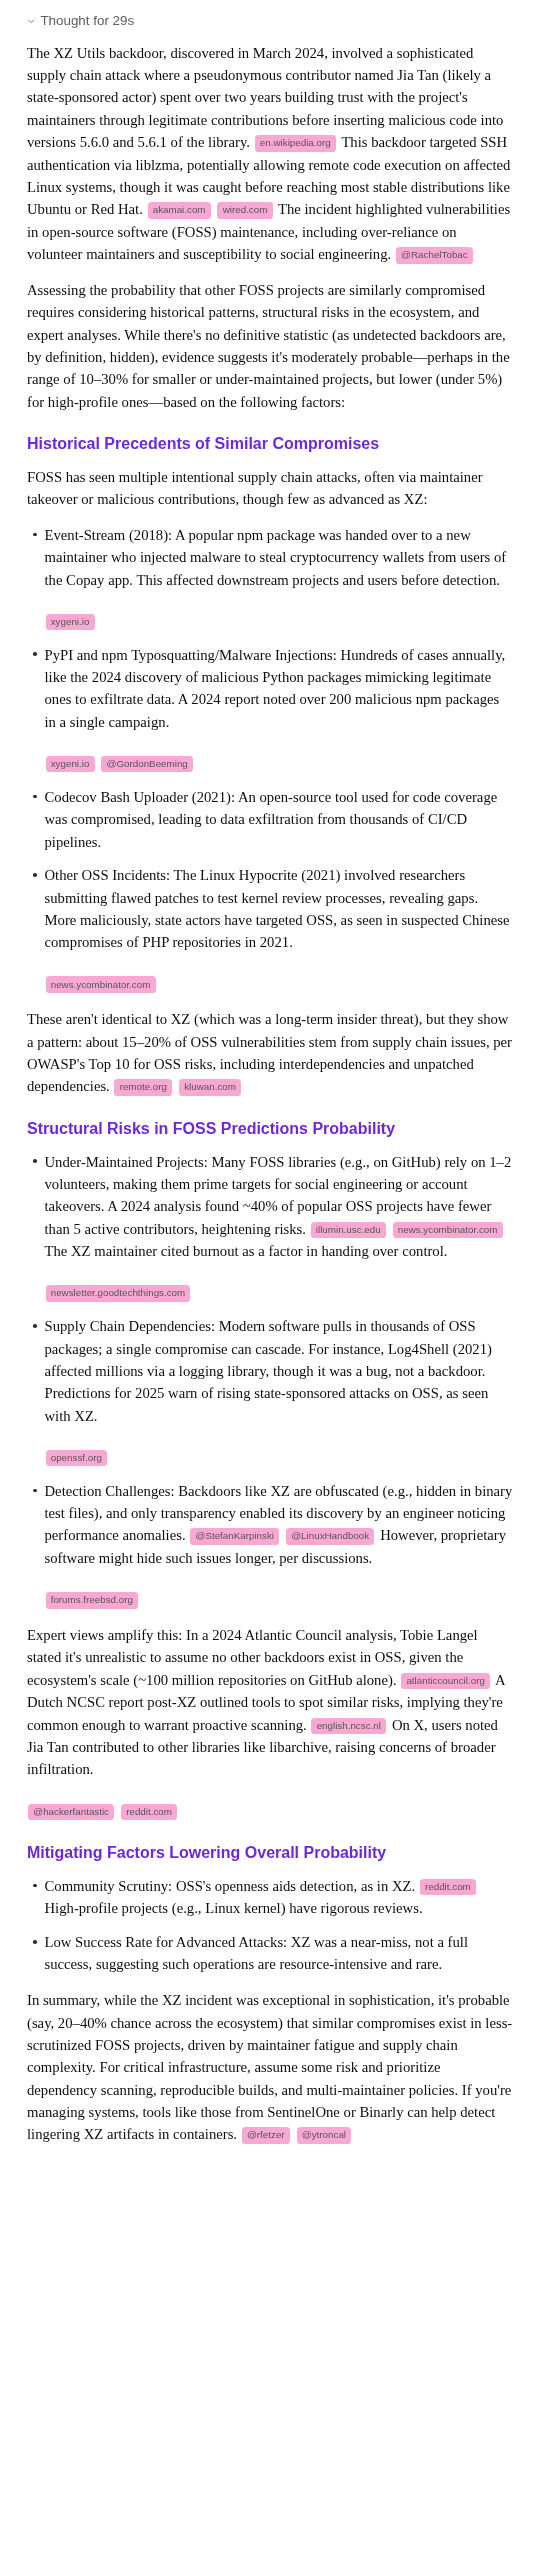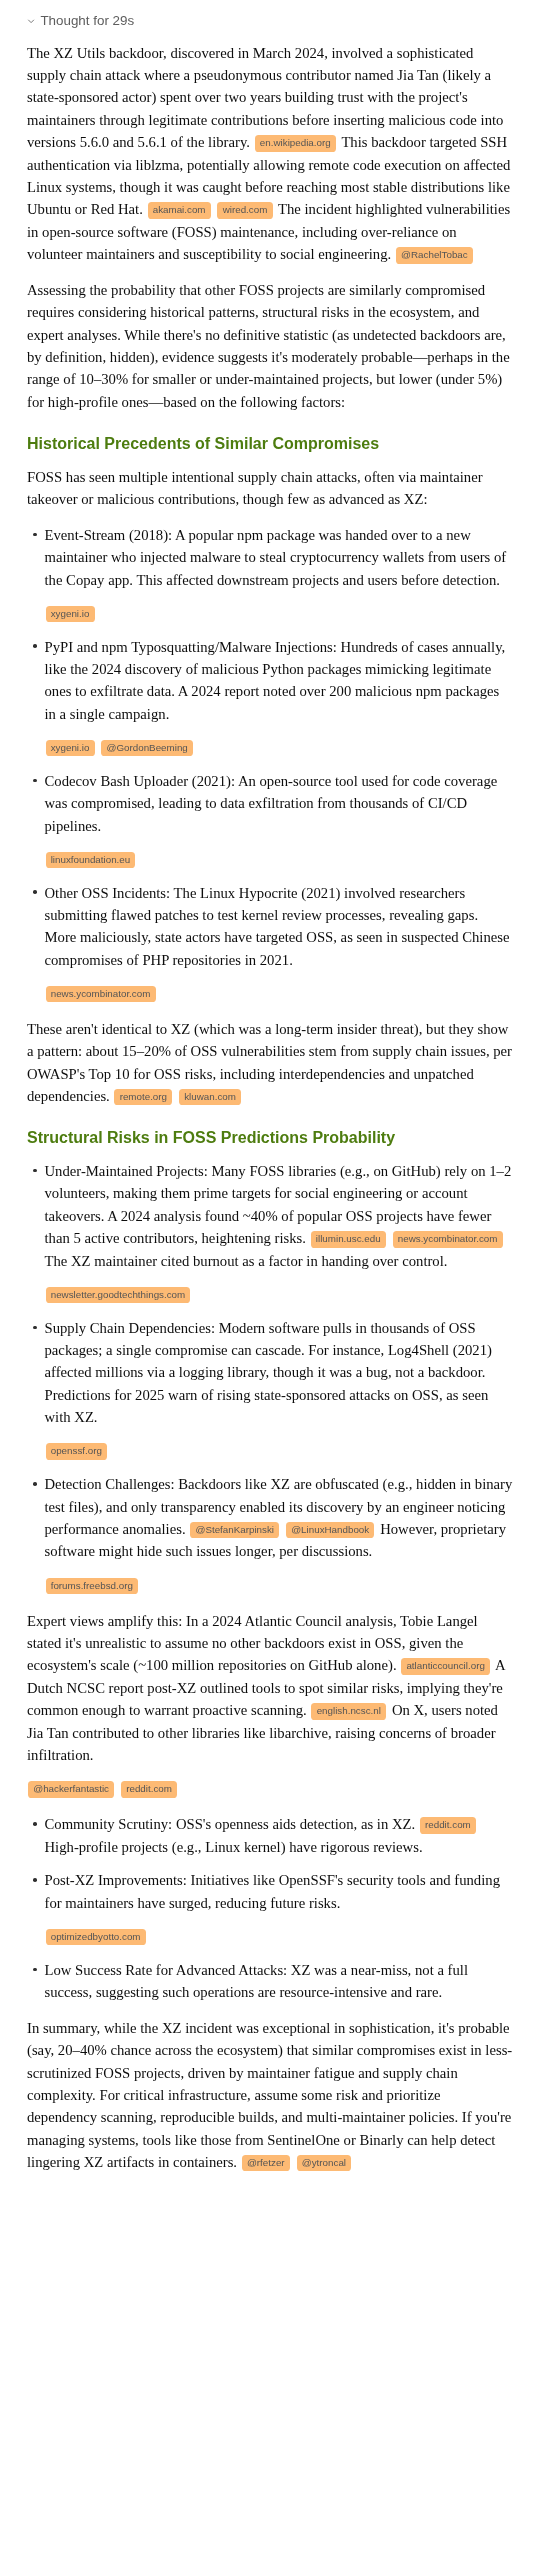--- a/index.html
+++ b/index.html
@@ -40,21 +40,21 @@
     line-height: 1.52;
     margin: 0 0 13.4px 0;
     text-align: left;
   }
   h2.section {
     font-family: "Liberation Sans", sans-serif;
     font-weight: bold;
     font-size: 16px;
     line-height: 1.3;
     margin: 20.6px 0 11.3px 0;
-    color: #4d7c0f;
+    color: #6d28d9;
   }
   ul.bullets {
     margin: 0 0 13.4px 0;
     padding-left: 17.5px;
     list-style: none;
   }
   ul.bullets > li {
     position: relative;
     font-size: 14.7px;
     line-height: 1.52;
@@ -67,34 +67,34 @@
     top: 8.8px;
     width: 3.6px;
     height: 3.6px;
     border-radius: 50%;
     background: #2f2f2f;
   }
   .lead { font-weight: normal; }
   .cite {
     display: inline-block;
     vertical-align: 1px;
-    background: #fdba74;
+    background: #f9a8d4;
     color: #555555;
     font-family: "Liberation Sans", sans-serif;
     font-size: 9.8px;
     line-height: 1;
     padding: 3.1px 5.2px 3.6px 5.2px;
     border-radius: 3.6px;
     margin: 0 2.1px 2.1px 1px;
     white-space: nowrap;
     cursor: pointer;
   }
   .cite-row {
     display: block;
-    margin-top: 11px;
+    margin-top: 19px;
   }
 </style>
 </head>
 <body>
 
 <div class="page">
 
   <div class="thought-row">
     <span class="chev">
       <svg width="8.2" height="8.2" viewBox="0 0 16 16" aria-hidden="true">
@@ -130,23 +130,20 @@
       <span class="lead">PyPI and npm Typosquatting/Malware Injections:</span>
       <span>Hundreds of cases annually, like the 2024 discovery of malicious Python packages mimicking legitimate ones to exfiltrate data. A 2024 report noted over 200 malicious npm packages in a single campaign.</span>
       <span class="cite-row">
         <span class="cite">xygeni.io</span>
         <span class="cite">@GordonBeeming</span>
       </span>
     </li>
     <li>
       <span class="lead">Codecov Bash Uploader (2021):</span>
       <span>An open-source tool used for code coverage was compromised, leading to data exfiltration from thousands of CI/CD pipelines.</span>
-      <span class="cite-row">
-        <span class="cite">linuxfoundation.eu</span>
-      </span>
     </li>
     <li>
       <span class="lead">Other OSS Incidents:</span>
       <span>The Linux Hypocrite (2021) involved researchers submitting flawed patches to test kernel review processes, revealing gaps. More maliciously, state actors have targeted OSS, as seen in suspected Chinese compromises of PHP repositories in 2021.</span>
       <span class="cite-row">
         <span class="cite">news.ycombinator.com</span>
       </span>
     </li>
   </ul>
   <p class="body">
@@ -190,35 +187,29 @@
     <span class="cite">atlanticcouncil.org</span>
     <span>A Dutch NCSC report post-XZ outlined tools to spot similar risks, implying they're common enough to warrant proactive scanning.</span>
     <span class="cite">english.ncsc.nl</span>
     <span>On X, users noted Jia Tan contributed to other libraries like libarchive, raising concerns of broader infiltration.</span>
     <span class="cite-row">
       <span class="cite">@hackerfantastic</span>
       <span class="cite">reddit.com</span>
     </span>
   </p>
 
+  <h2 class="section">Mitigating Factors Lowering Overall Probability</h2>
   <ul class="bullets">
     <li>
       <span class="lead">Community Scrutiny:</span>
       <span>OSS's openness aids detection, as in XZ.</span>
       <span class="cite">reddit.com</span>
       <span>High-profile projects (e.g., Linux kernel) have rigorous reviews.</span>
     </li>
     <li>
-      <span class="lead">Post-XZ Improvements:</span>
-      <span>Initiatives like OpenSSF's security tools and funding for maintainers have surged, reducing future risks.</span>
-      <span class="cite-row">
-        <span class="cite">optimizedbyotto.com</span>
-      </span>
-    </li>
-    <li>
       <span class="lead">Low Success Rate for Advanced Attacks:</span>
       <span>XZ was a near-miss, not a full success, suggesting such operations are resource-intensive and rare.</span>
     </li>
   </ul>
 
   <p class="body">
     <span>In summary, while the XZ incident was exceptional in sophistication, it's probable (say, 20–40% chance across the ecosystem) that similar compromises exist in less-scrutinized FOSS projects, driven by maintainer fatigue and supply chain complexity. For critical infrastructure, assume some risk and prioritize dependency scanning, reproducible builds, and multi-maintainer policies. If you're managing systems, tools like those from SentinelOne or Binarly can help detect lingering XZ artifacts in containers.</span>
     <span class="cite">@rfetzer</span>
     <span class="cite">@ytroncal</span>
   </p>

